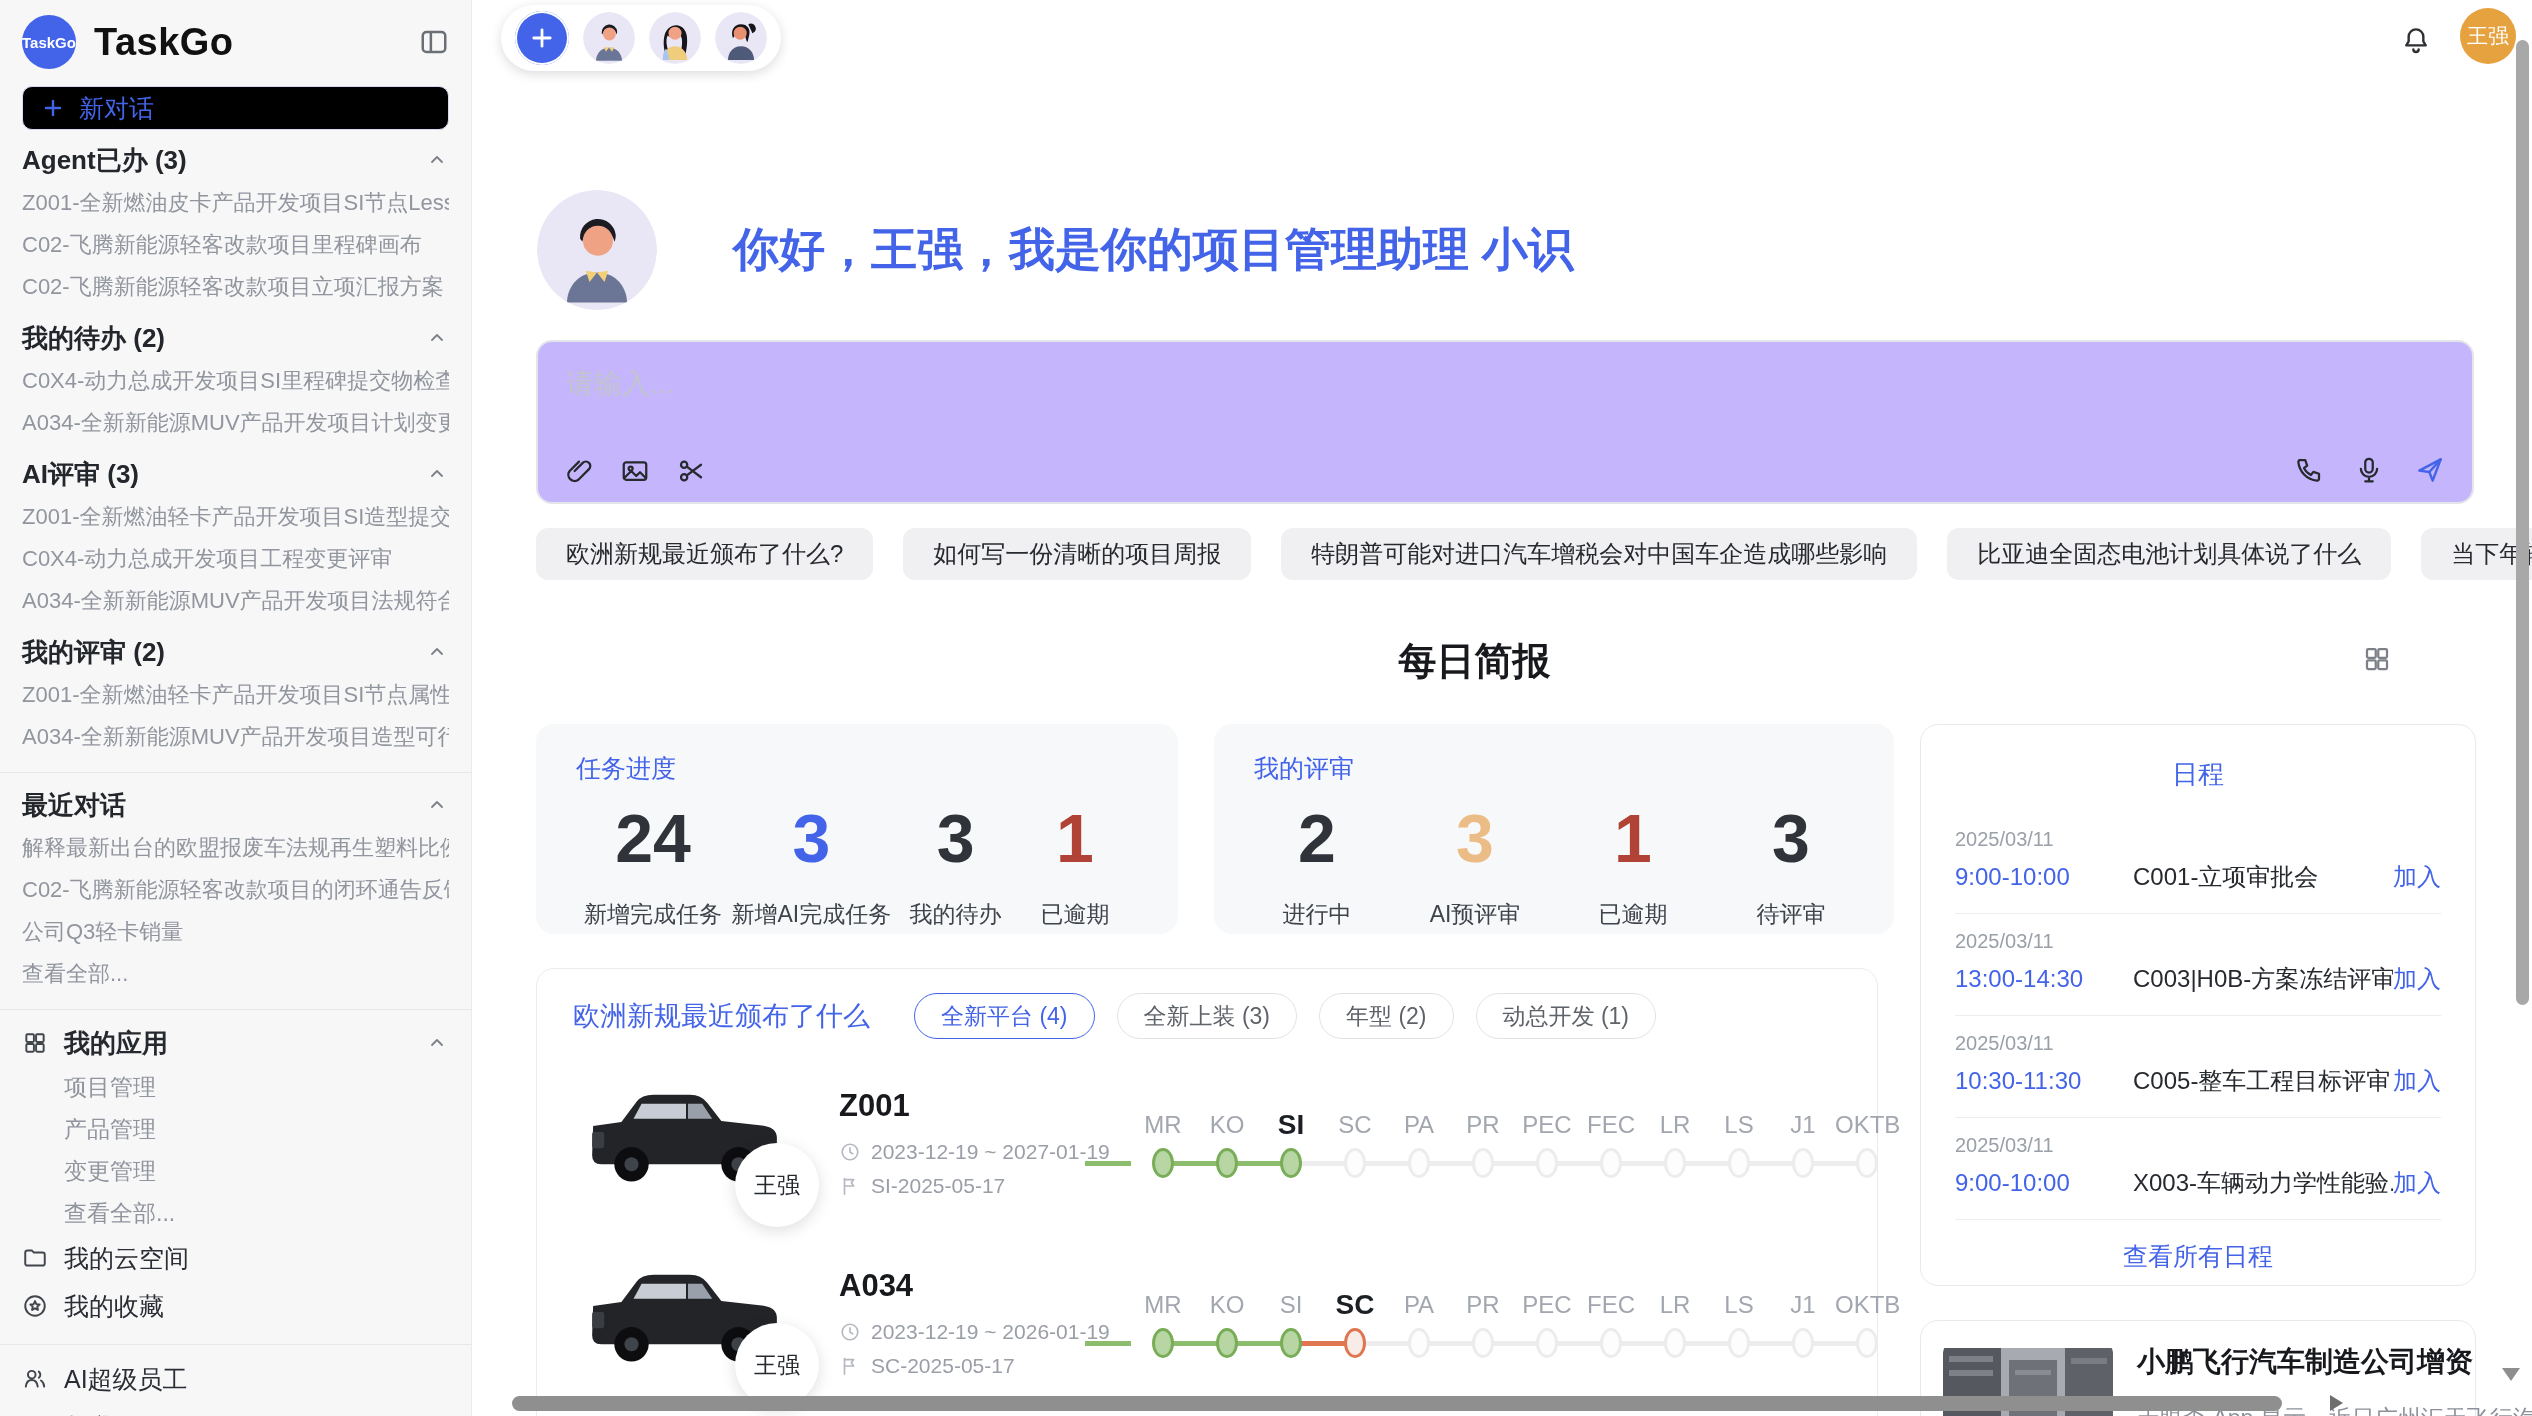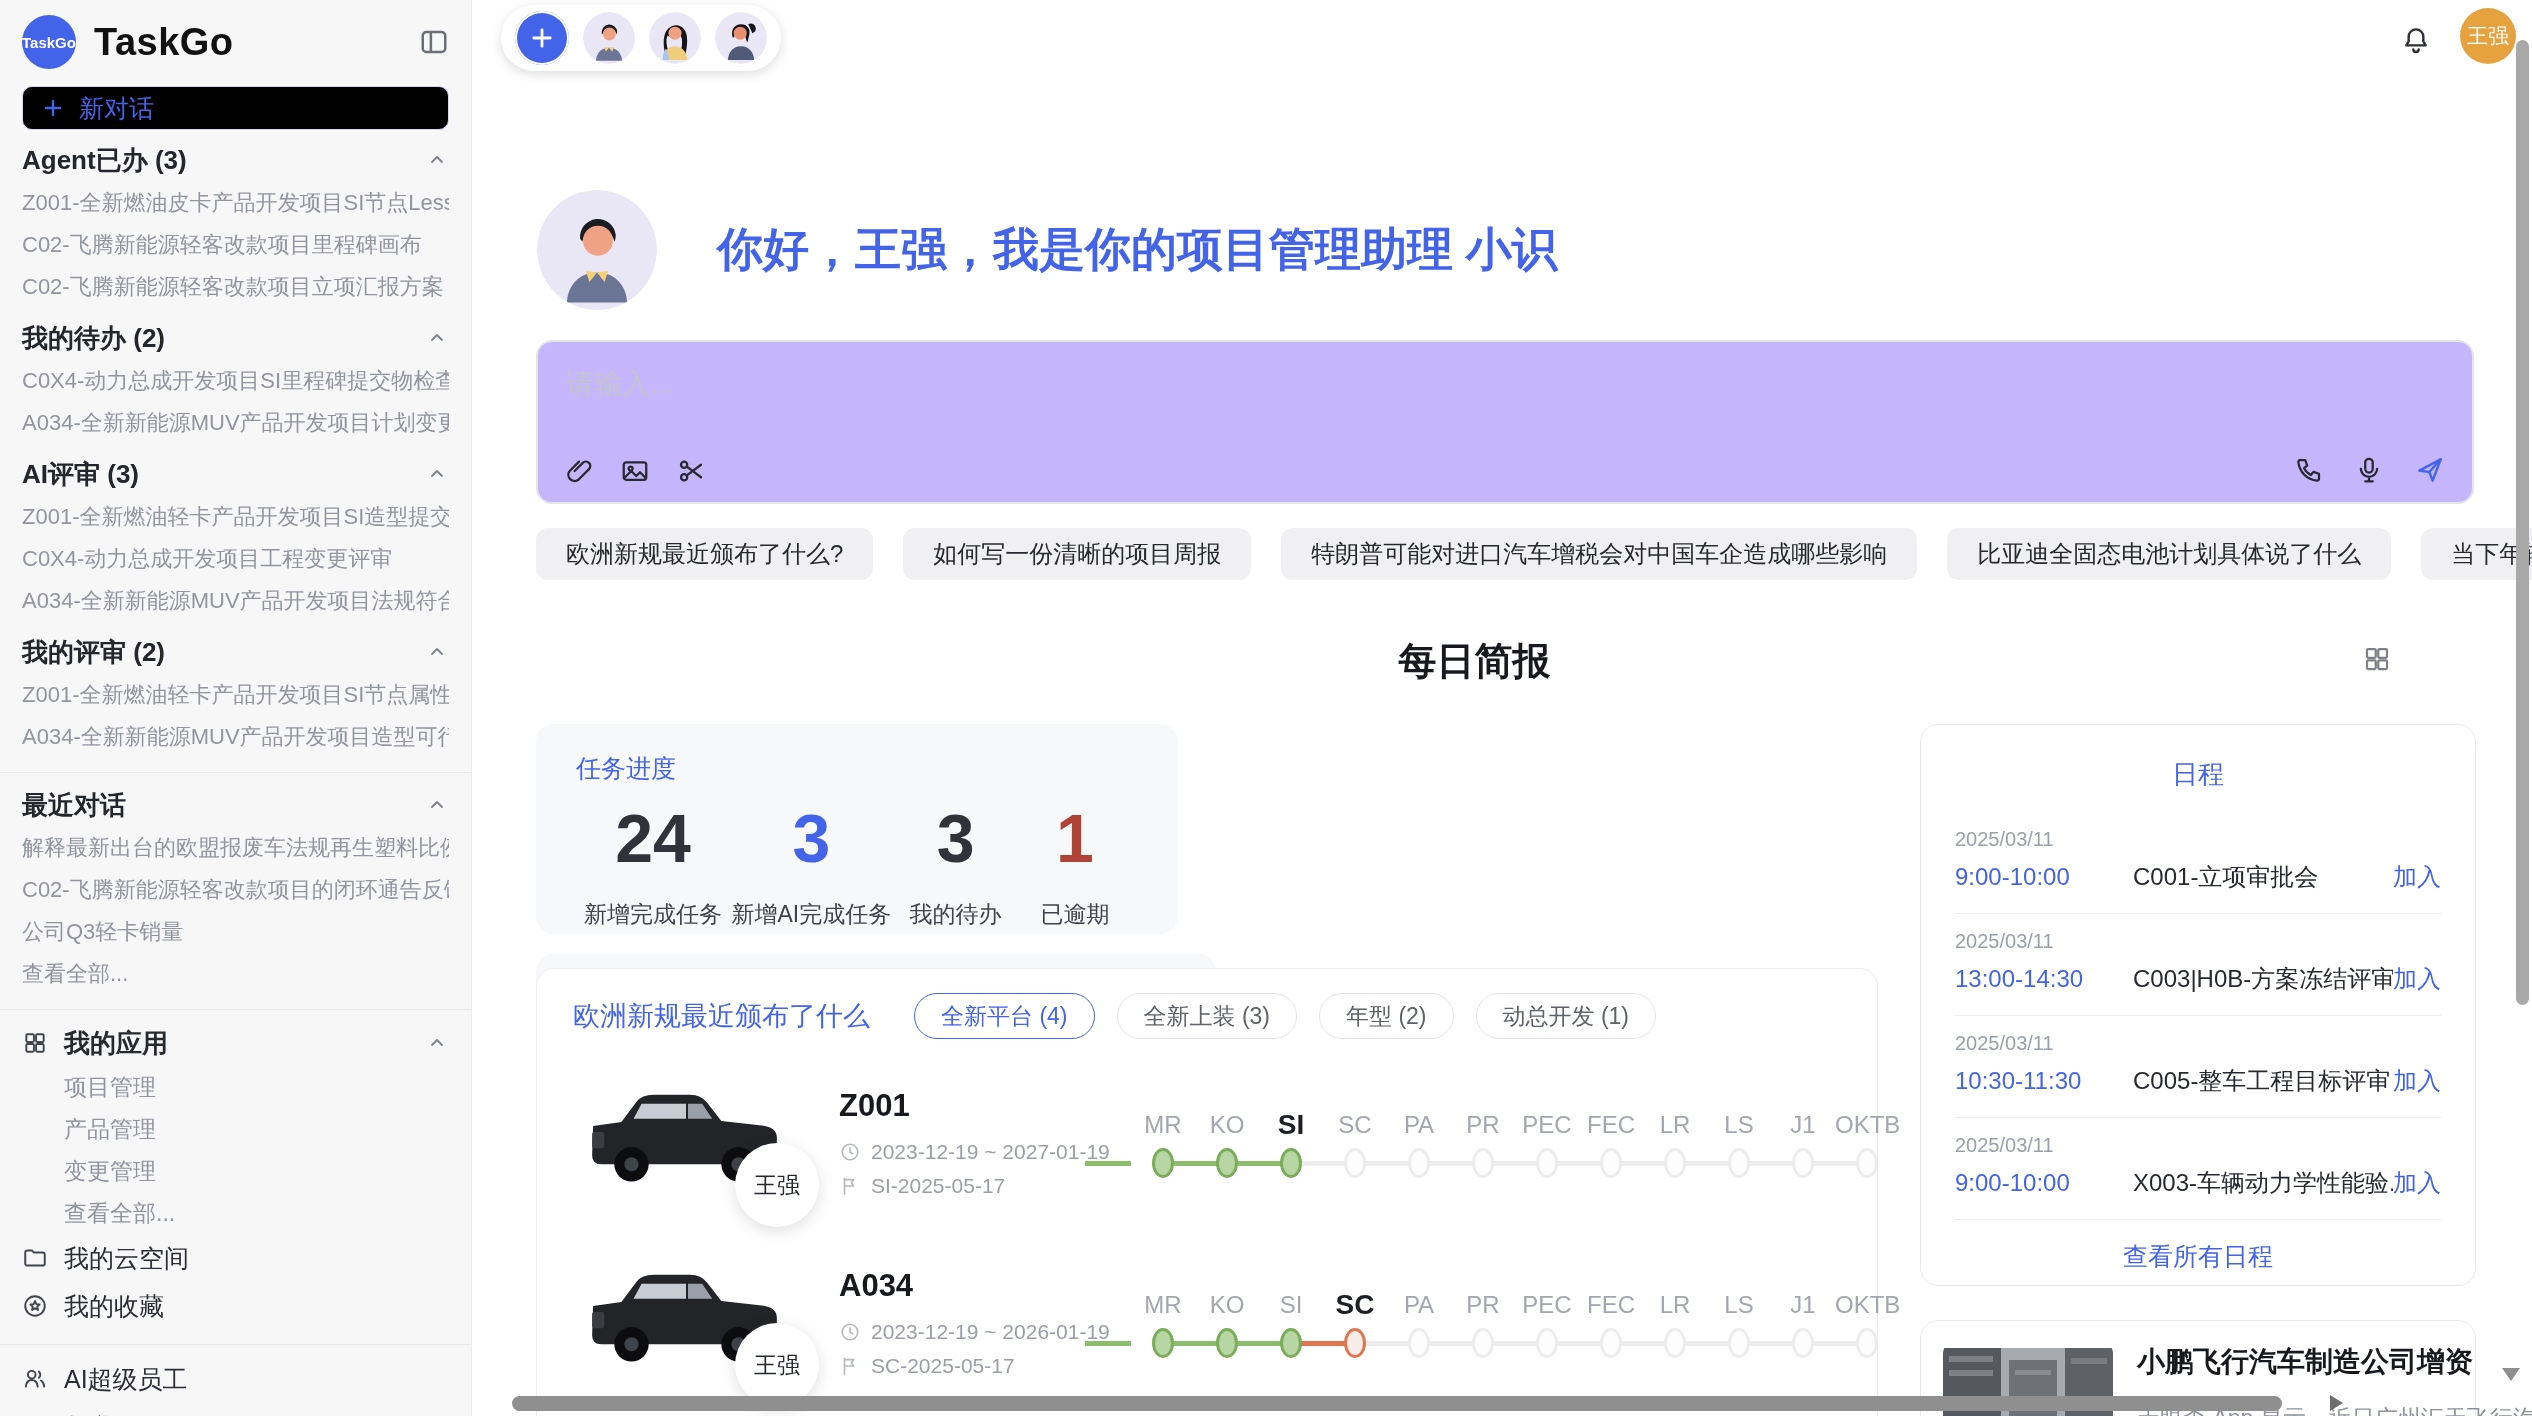--- a/index.html
+++ b/index.html
@@ -48,21 +48,21 @@
     box-shadow:0 0 0 2px #fff inset; }
   .plus-btn .icn { width:28px; height:28px; }
   .pill-avatar { width:52px; height:52px; border-radius:50%; overflow:hidden; cursor:pointer; }
   .pill-avatar svg { width:100%; height:100%; display:block; }
 
   .bell { position:absolute; right:100px; top:24px; width:32px; height:32px; color:#2d3035; cursor:pointer; }
   .user-badge { position:absolute; right:16px; top:8px; width:56px; height:56px; border-radius:50%;
     background:#e5a23f; color:#fff; font-size:21px; display:flex; align-items:center;
     justify-content:center; cursor:pointer; }
 
-  .greeting { position:absolute; left:64px; top:190px; display:flex; align-items:center; gap:60px; }
+  .greeting { position:absolute; left:64px; top:190px; display:flex; align-items:center; gap:76px; }
   .greet-avatar { width:120px; height:120px; border-radius:50%; overflow:hidden; flex-shrink:0; }
   .greet-avatar svg { width:100%; height:100%; }
   .greet-text { font-size:46px; font-weight:700; color:#4364e8; }
 
   .input-card { position:absolute; left:63px; top:340px; width:1938px; height:164px;
     border:2px solid #e4e5e9; border-radius:16px; background:#c4b5fd; }
   .input-card input { position:absolute; left:28px; top:26px; width:1700px; border:none; outline:none;
     font-size:28px; color:#3a3e45; background:transparent; font-family:inherit; }
   .input-card input::placeholder { color:#c2c5cb; }
   .in-left { position:absolute; left:26px; bottom:16px; display:flex; gap:26px; }
@@ -71,21 +71,21 @@
   .send-ic { width:32px; height:32px; color:#4364e8; cursor:pointer; }
 
   .chips { position:absolute; left:63px; top:528px; display:flex; gap:30px; }
   .chip { height:52px; line-height:52px; padding:0 30px; background:#f0f0f2; border-radius:12px;
     font-size:24px; color:#26292e; white-space:nowrap; cursor:pointer; }
 
   .daily-row { position:absolute; left:0; top:636px; width:2003px; text-align:center; }
   .daily-row h2 { font-size:38px; font-weight:700; color:#17191d; }
   .daily-icon { position:absolute; right:84px; top:8px; width:30px; height:30px; color:#7d8187; cursor:pointer; }
 
-  .stats-row { position:absolute; left:63px; top:724px; display:flex; gap:20px;flex-direction:column; }
+  .stats-row { position:absolute; left:63px; top:724px; display:flex; gap:36px; }
   .stat-card { height:210px; background:#f7f8fa; border-radius:18px; padding:28px 40px; }
   .stat-card.s0 { width:642px; } .stat-card.s1 { width:680px; }
   .stat-title { font-size:25px; color:#4364e8; }
   .stat-vals { display:flex; justify-content:space-between; margin-top:14px; padding:0 8px; }
   .stat { text-align:center; min-width:110px; }
   .stat .num { font-size:68px; font-weight:600; }
   .stat .lbl { font-size:23px; color:#3f434a; margin-top:22px; }
   .v-dark { color:#303339; } .v-blue { color:#4364e8; } .v-red { color:#b04335; } .v-orange { color:#ecbc86; }
 
   .dash-card { position:absolute; left:63px; top:968px; width:1342px; height:520px;

